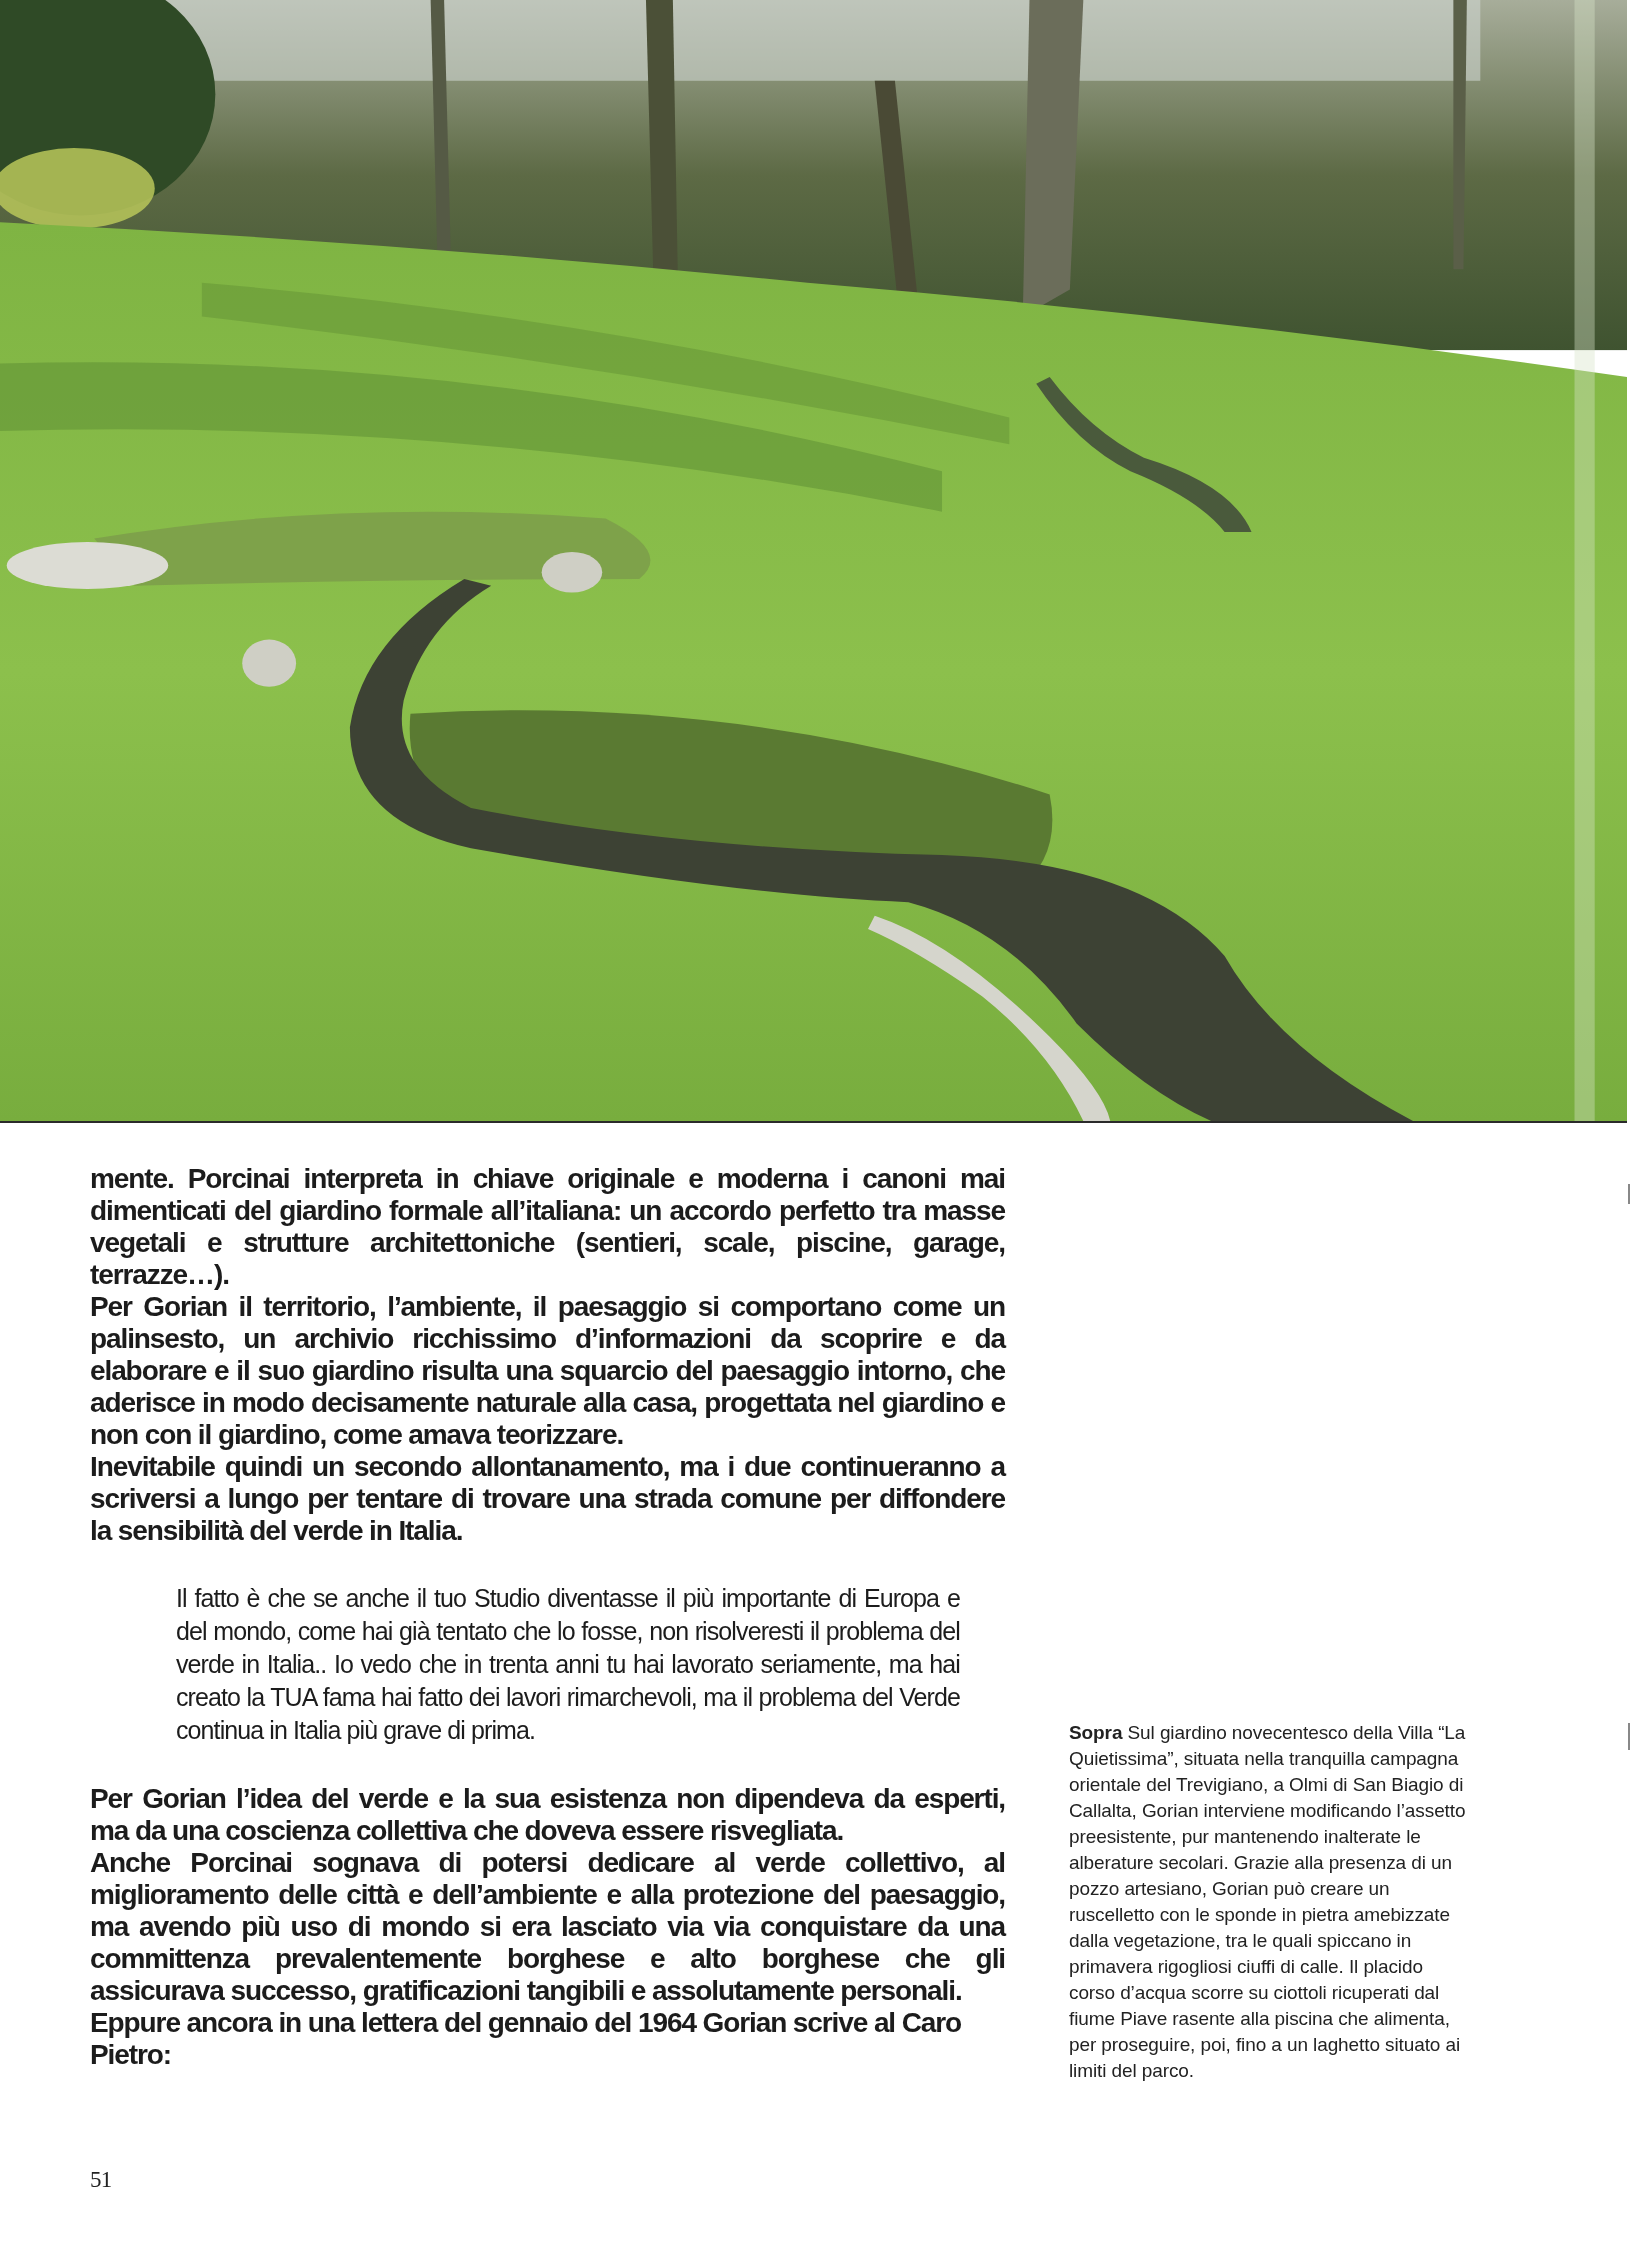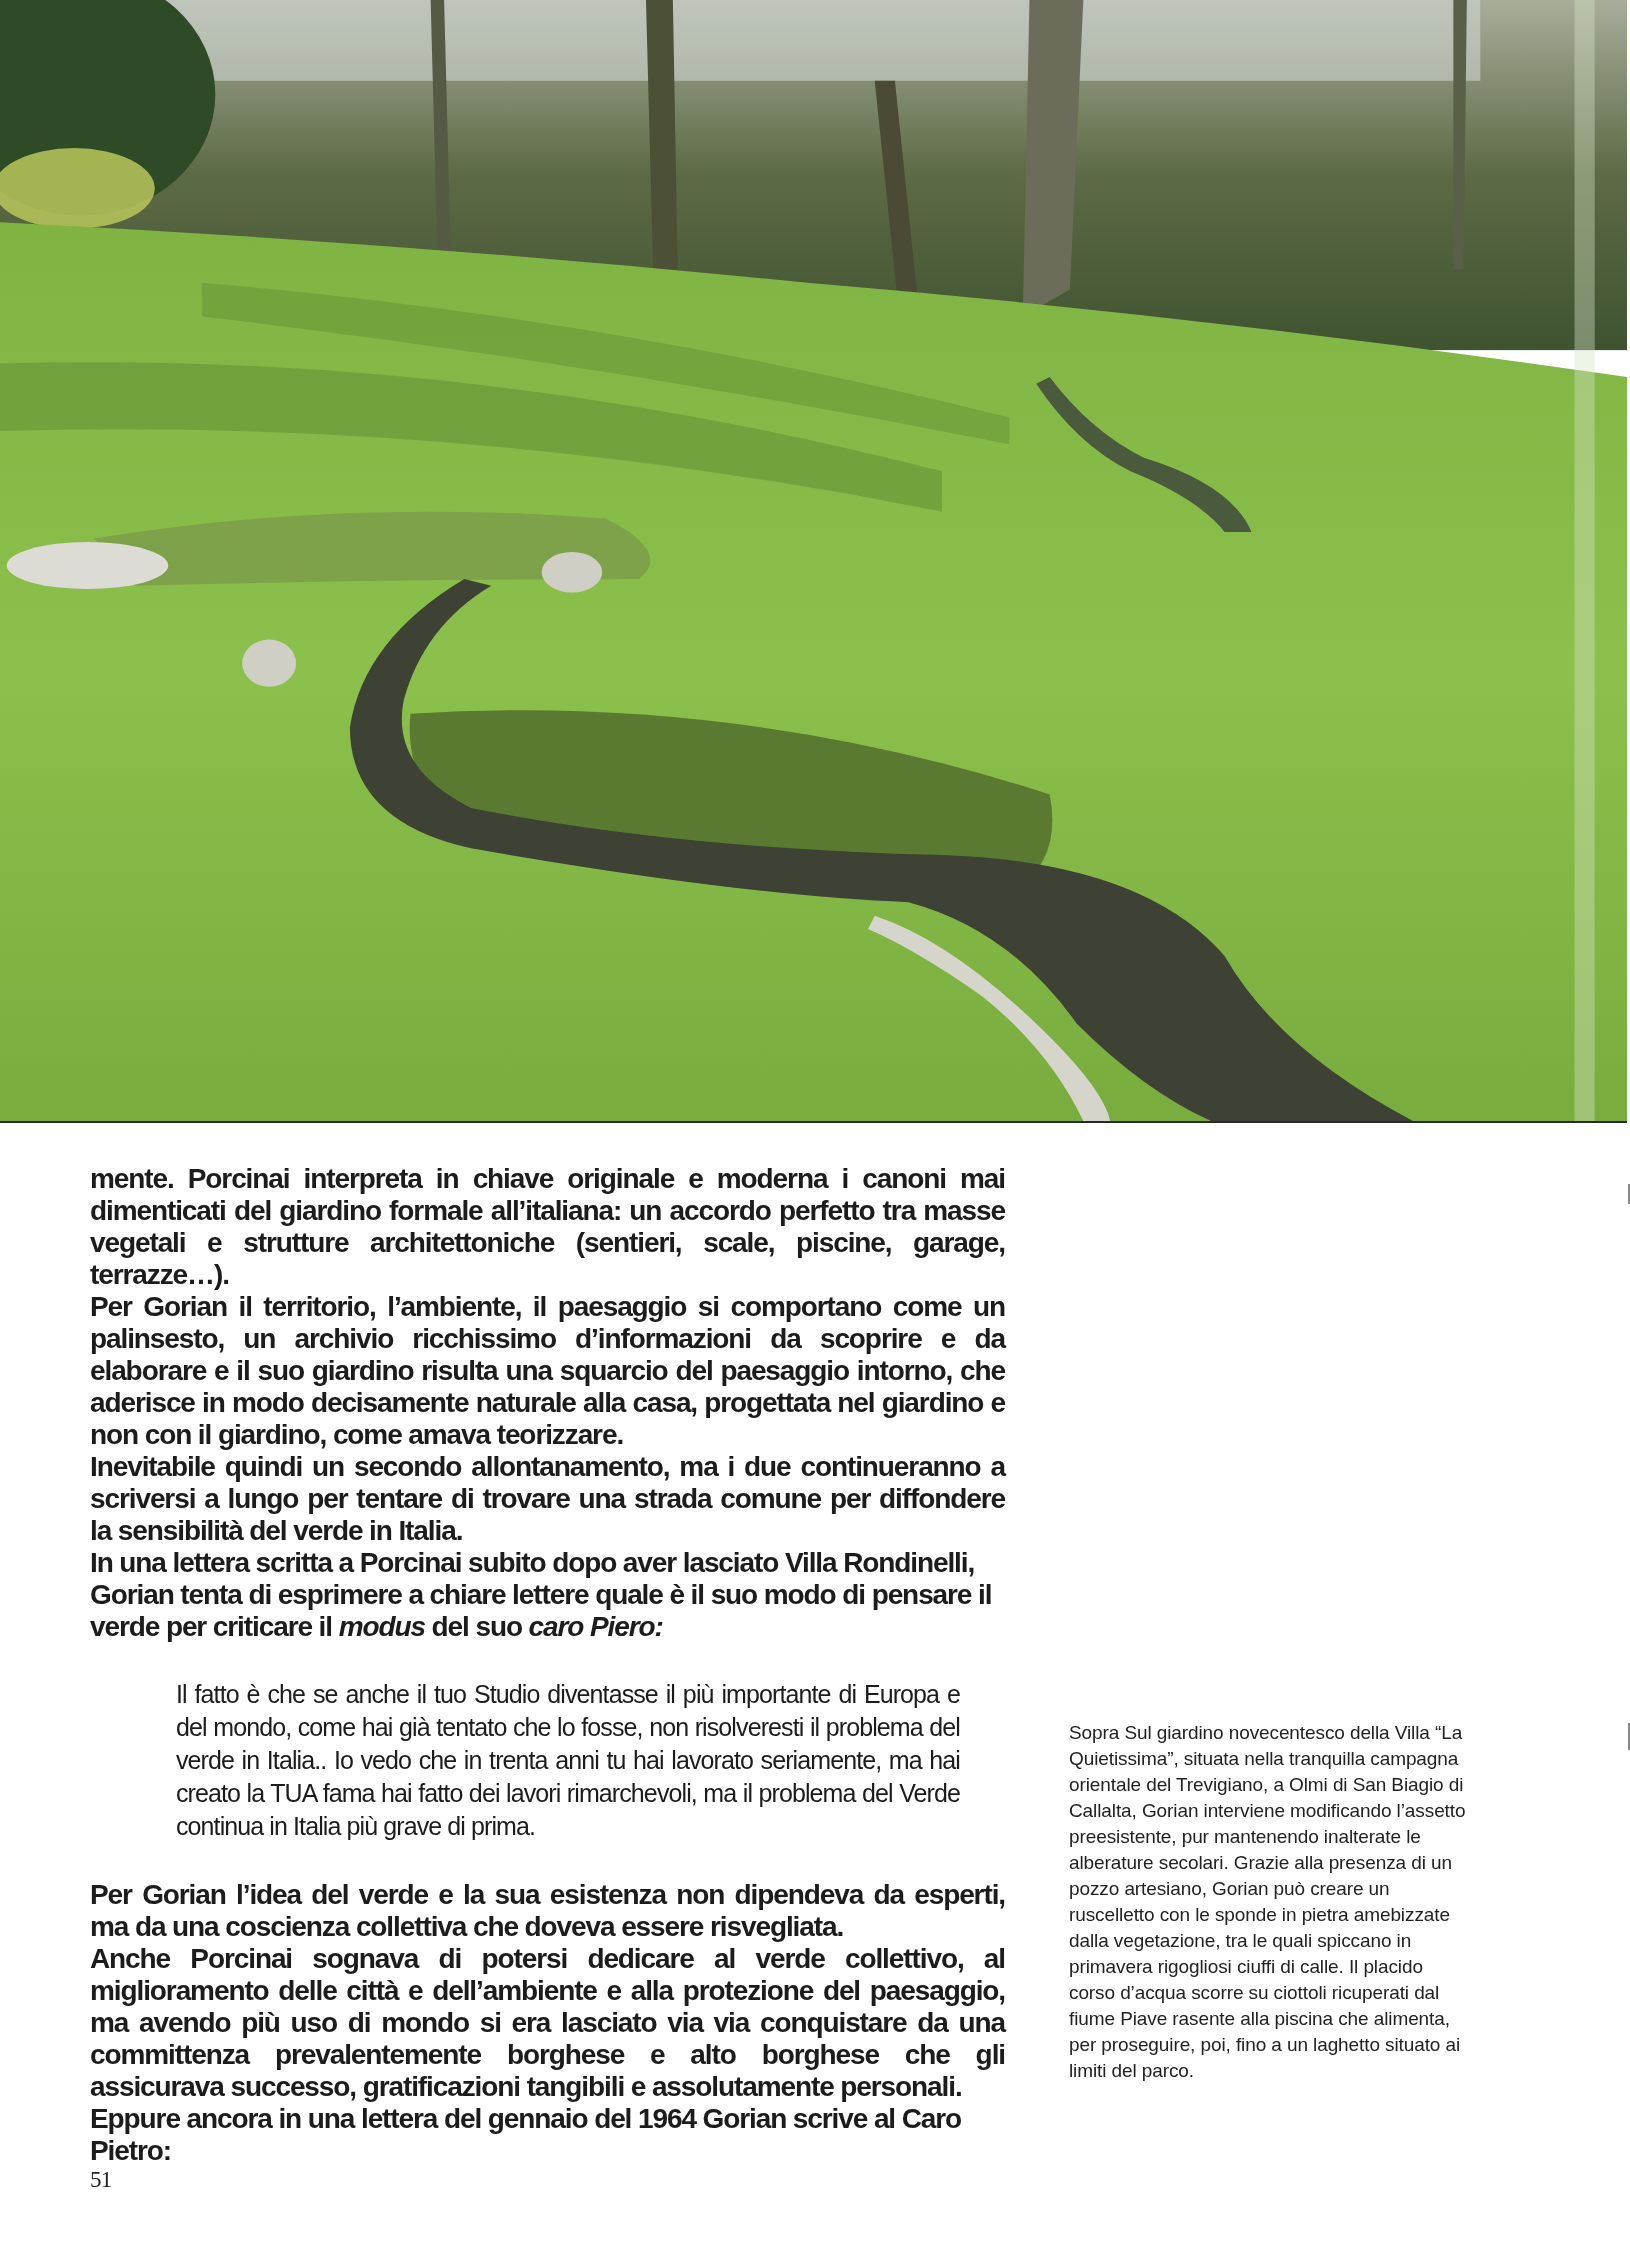--- a/index.html
+++ b/index.html
@@ -17,21 +17,21 @@
           letter-spacing: -1.1px; font-stretch: condensed; transform-origin: left top; font-weight: bold; }
   .para.last-left { text-align: left; }
   .quote { margin: 35px 0 36px 74px; width: 808px; }
   .quote p { margin: 12px; font-size: 25px; line-height: 33px; text-align: justify; letter-spacing: -0.9px; }
   .page-number { position: absolute; left: 90px; top: 2167px; font-family: "Liberation Serif", serif;
                  font-size: 23px; letter-spacing: -0.7px; color: #222; }
 
   
   .caption { position: absolute; left: 1069px; top: 1720px; width: 404px;
              font-size: 19px; line-height: 26px; color: #222; letter-spacing: -0.1px; }
-  .caption .lead { font-weight: normal; }
+  .caption .lead { font-weight: bold; }
 
   
   .edge-mark { position: absolute; right: 1.3px; width: 2px; background: #888; }
 </style>
 </head>
 <body>
 
 <div class="photo">
   <svg viewBox="0 0 2418 1665" preserveAspectRatio="none">
     <defs>
@@ -76,21 +76,20 @@
     <path d="M1300 1360 Q1420 1400 1560 1540 Q1640 1620 1650 1665 L1610 1665 Q1560 1560 1460 1480 Q1360 1410 1290 1380 Z" fill="#d5d5cc"></path>
 
     <rect x="2340" y="0" width="30" height="1665" fill="#d7e3c9" opacity="0.4"></rect>
   </svg>
 </div>
 
 <div class="main-col">
   <p class="para">mente. Porcinai interpreta in chiave originale e moderna i canoni mai dimenticati del giardino formale all’italiana: un accordo perfetto tra masse vegetali e strutture architettoniche (sentieri, scale, piscine, garage, terrazze…).</p>
   <p class="para">Per Gorian il territorio, l’ambiente, il paesaggio si comportano come un palinsesto, un archivio ricchissimo d’informazioni da scoprire e da elaborare e il suo giardino risulta una squarcio del paesaggio intorno, che aderisce in modo decisamente naturale alla casa, progettata nel giardino e non con il giardino, come amava teorizzare.</p>
   <p class="para">Inevitabile quindi un secondo allontanamento, ma i due continueranno a scriversi a lungo per tentare di trovare una strada comune per diffondere la sensibilità del verde in Italia.</p>
-  <p class="para last-left"><span>In una lettera scritta a Porcinai subito dopo aver lasciato Villa Rondinelli, Gorian tenta di esprimere a chiare lettere quale è il suo modo di pensare il verde per criticare il </span><em>modus</em><span> del suo </span><em>caro Piero:</em></p>
 
   <blockquote class="quote">
     <p>Il fatto è che se anche il tuo Studio diventasse il più importante di Europa e del mondo, come hai già tentato che lo fosse, non risolveresti il problema del verde in Italia.. Io vedo che in trenta anni tu hai lavorato seriamente, ma hai creato la TUA fama hai fatto dei lavori rimarchevoli, ma il problema del Verde continua in Italia più grave di prima.</p>
   </blockquote>
 
   <p class="para">Per Gorian l’idea del verde e la sua esistenza non dipendeva da esperti, ma da una coscienza collettiva che doveva essere risvegliata.</p>
   <p class="para">Anche Porcinai sognava di potersi dedicare al verde collettivo, al miglioramento delle città e dell’ambiente e alla protezione del paesaggio, ma avendo più uso di mondo si era lasciato via via conquistare da una committenza prevalentemente borghese e alto borghese che gli assicurava successo, gratificazioni tangibili e assolutamente personali.</p>
   <p class="para last-left">Eppure ancora in una lettera del gennaio del 1964 Gorian scrive al Caro Pietro:</p>
 </div>
 

